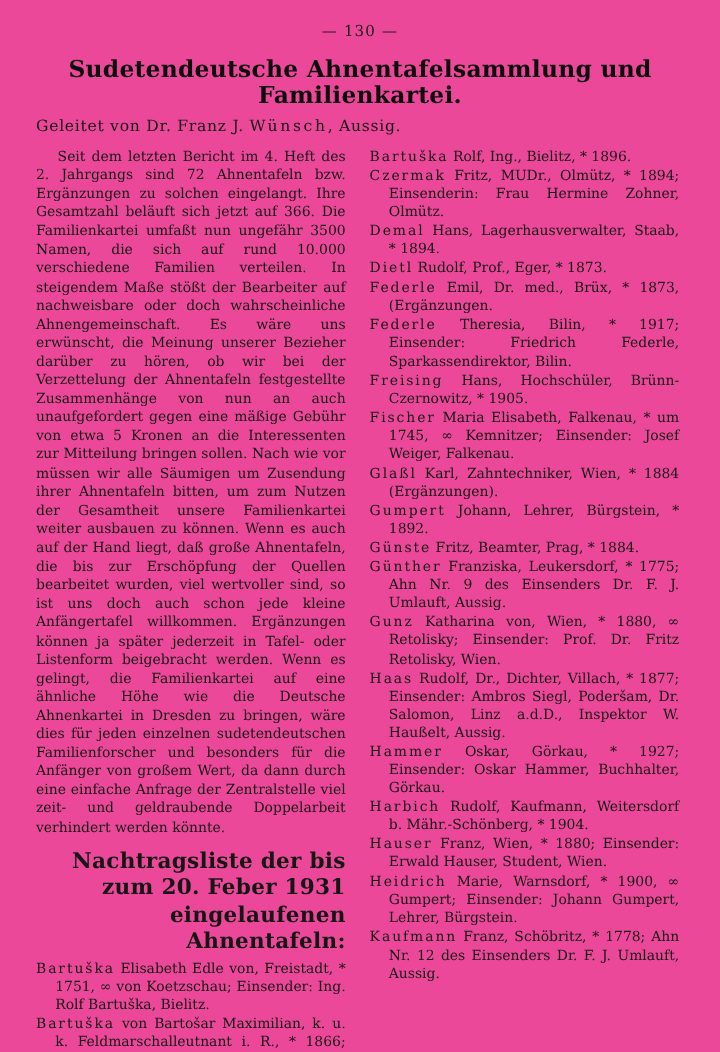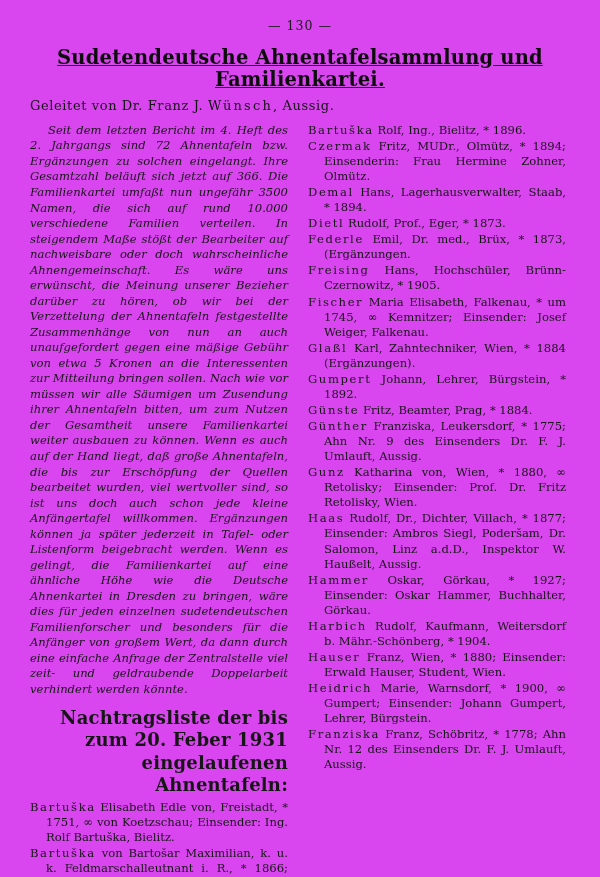--- a/index.html
+++ b/index.html
@@ -13,40 +13,39 @@
     font-family: "DejaVu Serif", serif;
     color: #111;
     overflow: hidden;
   }
   .page {
     position: relative;
     width: 600px;
     height: 877px;
     box-sizing: border-box;
     padding: 18px 30px 22px 30px;
-    background: #d946ef;
+    background: #ec4899;
   }
   .page-number {
     text-align: center;
     font-size: 12.5px;
     letter-spacing: 1px;
     margin-bottom: 14px;
     color: #1a1a1a;
     font-family: "DejaVu Serif", serif;
   }
   .doc-title {
     text-align: center;
     font-size: 19.5px;
     font-weight: bold;
     letter-spacing: 0.2px;
     color: #0d0d0d;
     font-family: "DejaVu Serif", serif;
     margin: 0 0 6px 0;
     line-height: 1.15;
-    text-decoration: underline;
   }
   .doc-subtitle {
     font-size: 13px;
     letter-spacing: 0.6px;
     margin: 0 0 10px 0;
     color: #141414;
   }
   .doc-subtitle .spaced {
     letter-spacing: 2.2px;
   }
@@ -59,21 +58,20 @@
     width: 258px;
     font-size: 11.6px;
     line-height: 1.34;
     text-align: justify;
     color: #161616;
   }
   .col p {
     margin: 0;
     text-indent: 18px;
     hyphens: auto;
-    font-style: italic;
   }
   .section-head {
     font-weight: bold;
     font-size: 18px;
     text-align: right;
     margin: 9px 0 3px 0;
     line-height: 1.25;
     letter-spacing: 0.2px;
   }
   .entry {
@@ -120,30 +118,31 @@
         <span>von Bartošar Maximilian, k. u. k. Feldmarschalleutnant i. R., * 1866; Einsender: Ing. Rolf Bartuška, Bielitz.</span>
       </div>
     </div>
 
     <div class="col">
       <div class="entry"><span class="sname">Bartuška</span> <span>Rolf, Ing., Bielitz, * 1896.</span></div>
       <div class="entry"><span class="sname">Czermak</span> <span>Fritz, MUDr., Olmütz, * 1894; Einsenderin: Frau Hermine Zohner, Olmütz.</span></div>
       <div class="entry"><span class="sname">Demal</span> <span>Hans, Lagerhausverwalter, Staab, * 1894.</span></div>
       <div class="entry"><span class="sname">Dietl</span> <span>Rudolf, Prof., Eger, * 1873.</span></div>
       <div class="entry"><span class="sname">Federle</span> <span>Emil, Dr. med., Brüx, * 1873, (Ergänzungen.</span></div>
+      <div class="entry"><span class="sname">Federle</span> <span>Theresia, Bilin, * 1917; Einsender: Friedrich Federle, Sparkassendirektor, Bilin.</span></div>
       <div class="entry"><span class="sname">Freising</span> <span>Hans, Hochschüler, Brünn-Czernowitz, * 1905.</span></div>
       <div class="entry"><span class="sname">Fischer</span> <span>Maria Elisabeth, Falkenau, * um 1745, ∞ Kemnitzer; Einsender: Josef Weiger, Falkenau.</span></div>
       <div class="entry"><span class="sname">Glaßl</span> <span>Karl, Zahntechniker, Wien, * 1884 (Ergänzungen).</span></div>
       <div class="entry"><span class="sname">Gumpert</span> <span>Johann, Lehrer, Bürgstein, * 1892.</span></div>
       <div class="entry"><span class="sname">Günste</span> <span>Fritz, Beamter, Prag, * 1884.</span></div>
       <div class="entry"><span class="sname">Günther</span> <span>Franziska, Leukersdorf, * 1775; Ahn Nr. 9 des Einsenders Dr. F. J. Umlauft, Aussig.</span></div>
       <div class="entry"><span class="sname">Gunz</span> <span>Katharina von, Wien, * 1880, ∞ Retolisky; Einsender: Prof. Dr. Fritz Retolisky, Wien.</span></div>
       <div class="entry"><span class="sname">Haas</span> <span>Rudolf, Dr., Dichter, Villach, * 1877; Einsender: Ambros Siegl, Poderšam, Dr. Salomon, Linz a.d.D., Inspektor W. Haußelt, Aussig.</span></div>
       <div class="entry"><span class="sname">Hammer</span> <span>Oskar, Görkau, * 1927; Einsender: Oskar Hammer, Buchhalter, Görkau.</span></div>
       <div class="entry"><span class="sname">Harbich</span> <span>Rudolf, Kaufmann, Weitersdorf b. Mähr.-Schönberg, * 1904.</span></div>
       <div class="entry"><span class="sname">Hauser</span> <span>Franz, Wien, * 1880; Einsender: Erwald Hauser, Student, Wien.</span></div>
       <div class="entry"><span class="sname">Heidrich</span> <span>Marie, Warnsdorf, * 1900, ∞ Gumpert; Einsender: Johann Gumpert, Lehrer, Bürgstein.</span></div>
-      <div class="entry"><span class="sname">Franziska</span> <span>Franz, Schöbritz, * 1778; Ahn Nr. 12 des Einsenders Dr. F. J. Umlauft, Aussig.</span></div>
+      <div class="entry"><span class="sname">Kaufmann</span> <span>Franz, Schöbritz, * 1778; Ahn Nr. 12 des Einsenders Dr. F. J. Umlauft, Aussig.</span></div>
 
     </div>
 
   </div>
 </div>
 
 </body></html>

